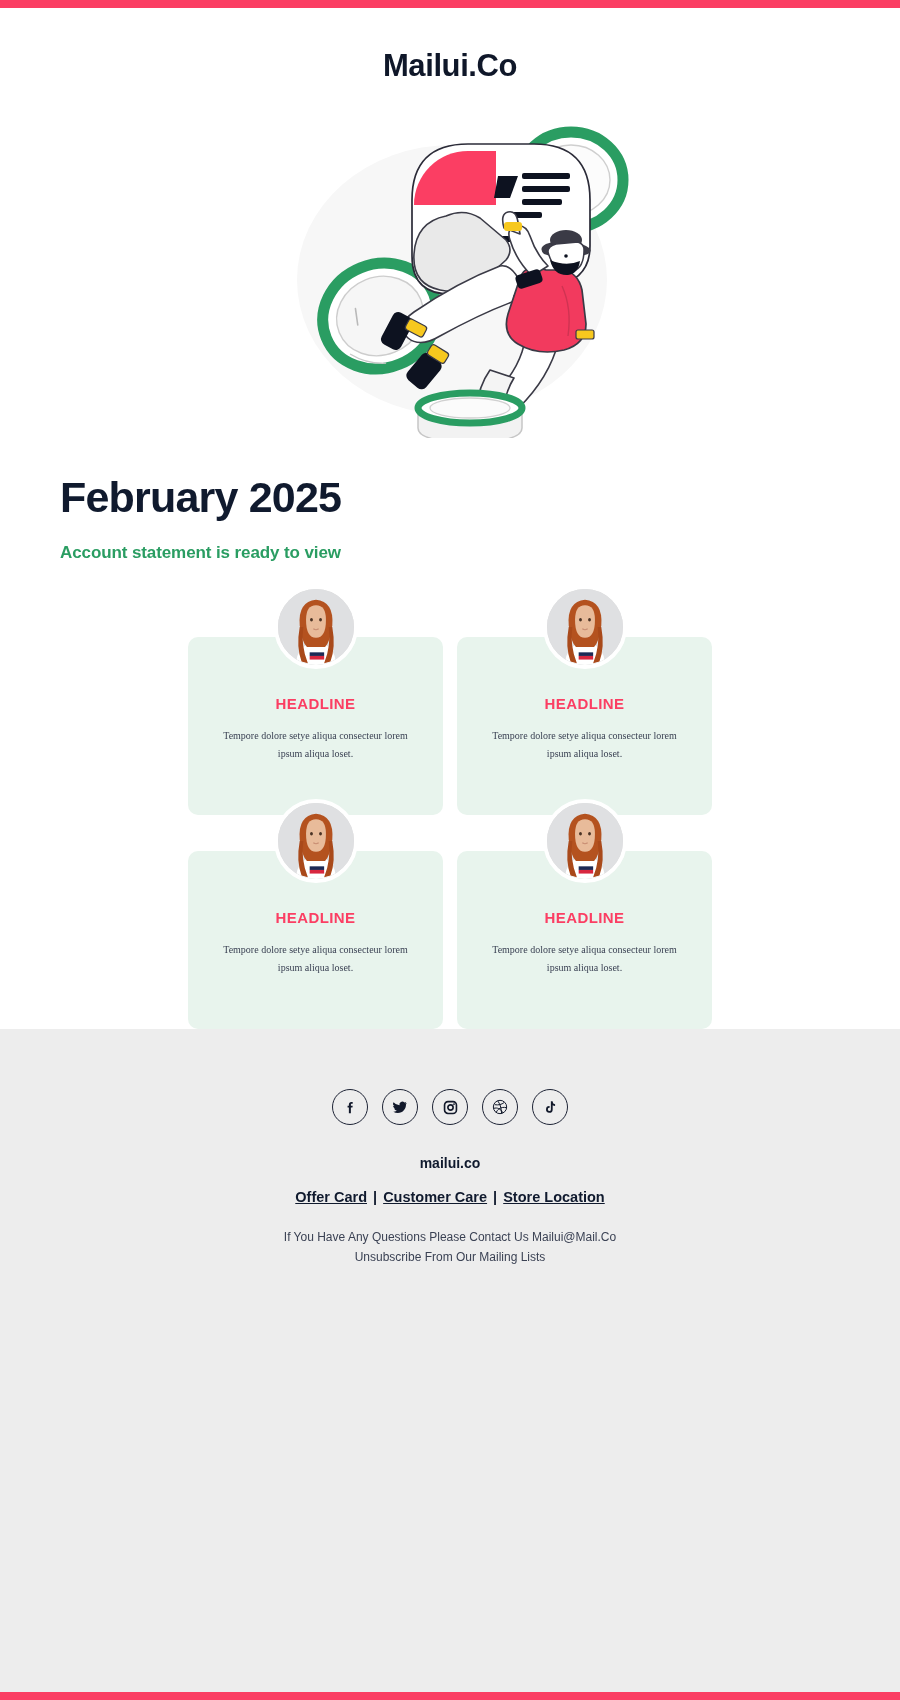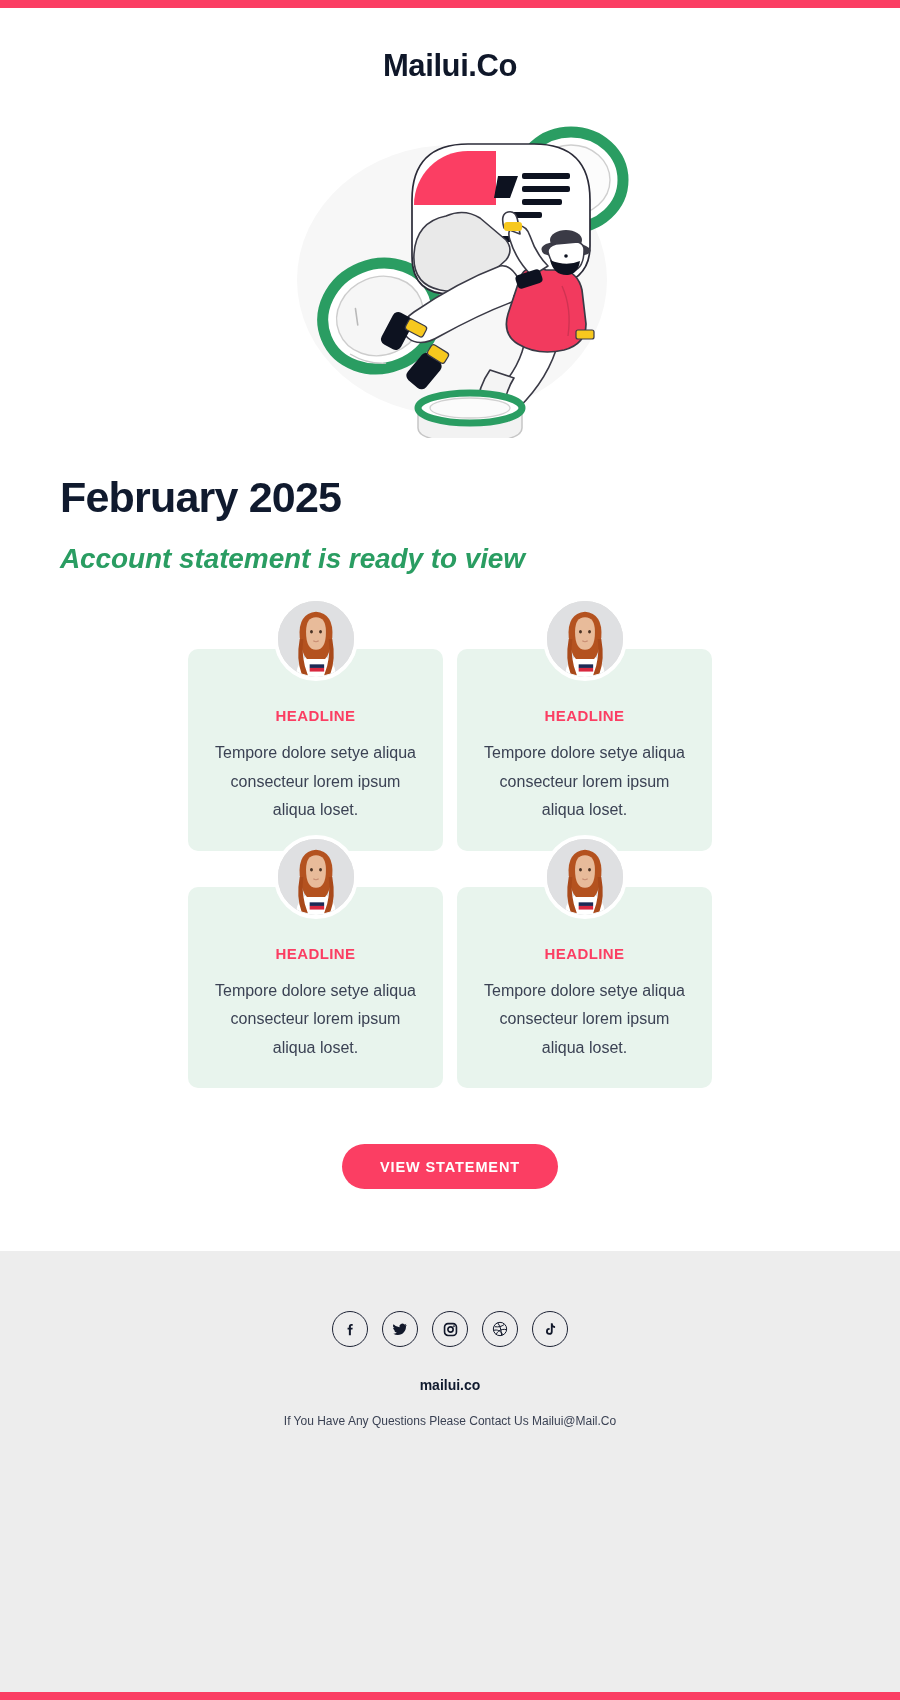--- a/index.html
+++ b/index.html
@@ -63,26 +63,25 @@
     padding: 26px 60px 0 60px;
   }
   .month-title {
     font-size: 43px;
     font-weight: bold;
     color: #101a2e;
     letter-spacing: -0.8px;
     line-height: 1.1;
   }
   .subtitle {
-    font-size: 28px;
+    font-size: 17px;
     font-weight: bold;
     color: #2a9d62;
     margin-top: 22px;
     letter-spacing: -0.1px;
-    font-style: italic;
   }
   .lede {
     font-size: 15px;
     color: #3b4254;
     line-height: 1.72;
     margin-top: 21px;
     max-width: 500px;
     margin-left: auto;
     margin-right: auto;
   }
@@ -118,23 +117,24 @@
   }
   .card-avatar svg { display: block; width: 100%; height: 100%; }
   .card-headline {
     font-size: 15px;
     font-weight: bold;
     color: #fb3e63;
     letter-spacing: 0.4px;
     margin-bottom: 15px;
   }
   .card-text {
-    font-size: 16px;
+    font-size: 10px;
     color: #3b4254;
     line-height: 1.78;
+    font-family: Liberation Serif, serif;
   }
 
   
   .cta-row {
     display: flex;
     justify-content: center;
     padding: 56px 0 62px 0;
   }
   .cta-button {
     background: #fb3e63;
@@ -385,23 +385,20 @@
             <rect x="35" y="70" width="16" height="4" fill="#1c2a55"></rect>
             <rect x="35" y="74" width="16" height="4" fill="#d8273f"></rect>
           </svg>
         </div>
         <div class="card-headline">HEADLINE</div>
         <div class="card-text">Tempore dolore setye aliqua consecteur lorem ipsum aliqua loset.</div>
       </div>
 
     </div>
 
-    <div class="cta-row">
-      <button class="cta-button">VIEW STATEMENT</button>
-    </div>
 
   </div>
 
   <div class="footer">
 
     <div class="social-row">
 
       <button class="social-btn">
         <svg width="15" height="15" viewBox="0 0 24 24">
           <path fill="#12192b" d="M15.5 3h-2.2c-2.4 0-3.9 1.6-3.9 4v2H7.3v3h2.1v9h3.2v-9h2.5l.4-3h-2.9V7.4c0-.9.3-1.4 1.4-1.4h1.5V3z"></path>
@@ -435,22 +432,30 @@
       <button class="social-btn">
         <svg width="14" height="14" viewBox="0 0 24 24">
           <path fill="#12192b" d="M16.6 2h-3.1v14.1a2.6 2.6 0 1 1-2.2-2.57v-3.15a5.72 5.72 0 1 0 5.3 5.7V8.9a7.1 7.1 0 0 0 4.1 1.3V7.1a4.1 4.1 0 0 1-4.1-4.1V2z"></path>
         </svg>
       </button>
 
     </div>
 
     <div class="footer-site">mailui.co</div>
 
+    <div class="footer-links">
+      <a href="#">Offer Card</a>
+      <span class="sep">|</span>
+      <a href="#">Customer Care</a>
+      <span class="sep">|</span>
+      <a href="#">Store Location</a>
+    </div>
 
     <div class="footer-note">
       <div>If You Have Any Questions Please Contact Us Mailui@Mail.Co</div>
+      <div>Unsubscribe From Our Mailing Lists</div>
     </div>
 
   </div>
 
   <div class="accent-bar"></div>
 
 </div>
 
 </body></html>

